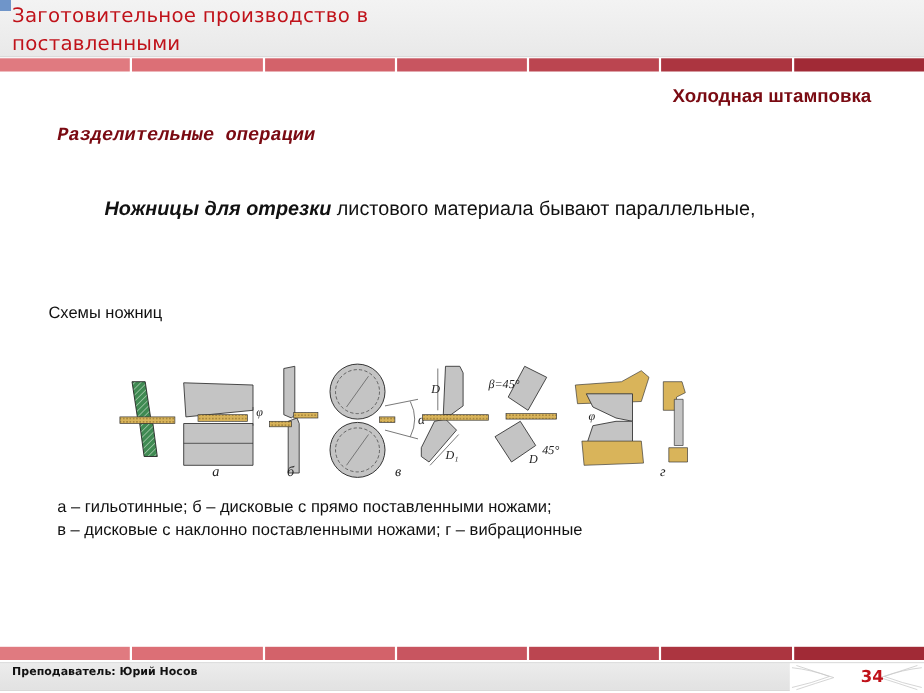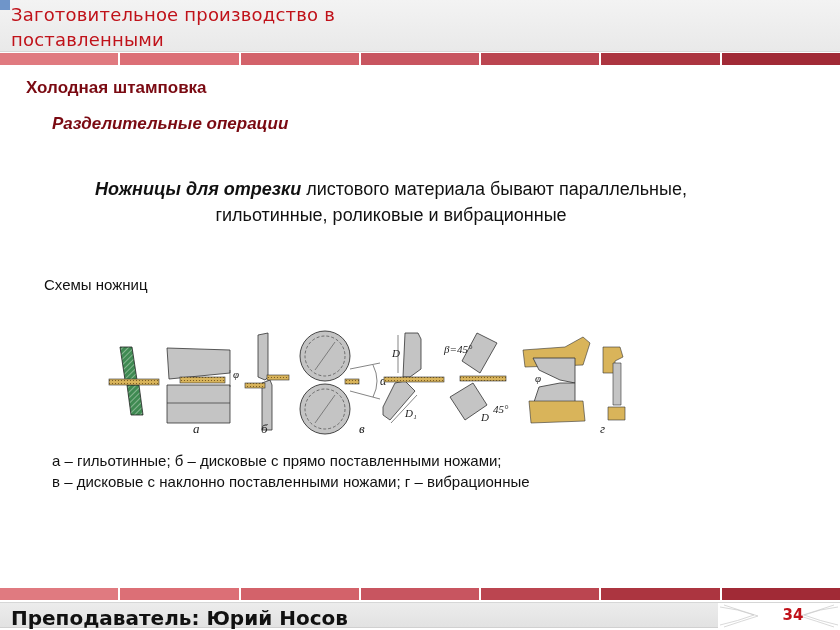--- a/index.html
+++ b/index.html
@@ -35,28 +35,28 @@
     .logo-text .l2 { display: block; }
 
     .stripe {
       position: absolute; left: 0; width: 840px; height: 12px; display: flex; gap: 2px;
     }
     .stripe .seg { flex: 1; height: 100%; }
     .stripe-top { top: 53px; }
     .stripe-bottom { top: 588px; }
 
     .subtitle {
-      position: absolute; left: 0; top: 78px; width: 792px; text-align: left;
+      position: absolute; left: 0; top: 78px; width: 792px; text-align: right;
       padding-left: 26px;
       font-family: "Liberation Sans", sans-serif; font-weight: bold;
       font-size: 17px; color: #7a0a12;
     }
     .section {
       position: absolute; left: 52px; top: 114px;
-      font-family: Liberation Sans, sans-serif; font-weight: bold; font-style: italic;
+      font-family: Liberation Mono, monospace; font-weight: bold; font-style: italic;
       font-size: 17px; color: #7a0a12;
     }
     .paragraph {
       position: absolute; left: 31px; top: 176px; width: 720px;
       font-family: "Liberation Sans", sans-serif; font-size: 18px; line-height: 26px;
       color: #111111;
       text-align: center;
     }
     .paragraph .em { font-weight: bold; font-style: italic; }
 
@@ -75,21 +75,21 @@
     }
 
     .footer {
       position: absolute; left: 0; top: 602px; width: 840px; height: 26px;
       background: linear-gradient(#ececec, #e2e2e2);
       border-top: 1px solid #d6d6d6; border-bottom: 1px solid #d0d0d0;
     }
     .footer-author {
       position: absolute; left: 11px; top: 3px;
       font-family: "DejaVu Sans", sans-serif; font-weight: bold;
-      font-size: 20px; color: #111111;
+      font-size: 10px; color: #111111;
     }
     .footer-ornament {
       position: absolute; left: 718px; top: 0; width: 122px; height: 26px;
       background: #ffffff;
     }
     .page-number {
       position: absolute; left: 780px; top: 3px; width: 26px; text-align: center;
       font-family: "DejaVu Sans", sans-serif; font-weight: bold;
       font-size: 15px; color: #c0121a;
     }
@@ -113,21 +113,20 @@
   <div class="seg" style="background:#bb4550"></div>
   <div class="seg" style="background:#ac3540"></div>
   <div class="seg" style="background:#a12a36"></div>
 </div>
 
 <div class="subtitle">Холодная штамповка</div>
 <div class="section">Разделительные операции</div>
 
 <div class="paragraph">
   <div><span class="em">Ножницы для отрезки</span><span> листового материала бывают параллельные,</span></div>
-  <div>гильотинные, роликовые и вибрационные</div>
 </div>
 
 <div class="figure-caption">Схемы ножниц</div>
 
 <svg class="diagram" viewBox="0 0 535 115" font-family="Liberation Serif, serif" font-style="italic">
   <defs>
     <pattern id="hatch" width="4" height="4" patternUnits="userSpaceOnUse" patternTransform="rotate(45)">
       <rect width="4" height="4" fill="#3f8a52"></rect>
       <line x1="0" y1="0" x2="0" y2="4" stroke="#cfe3cf" stroke-width="1"></line>
     </pattern>

